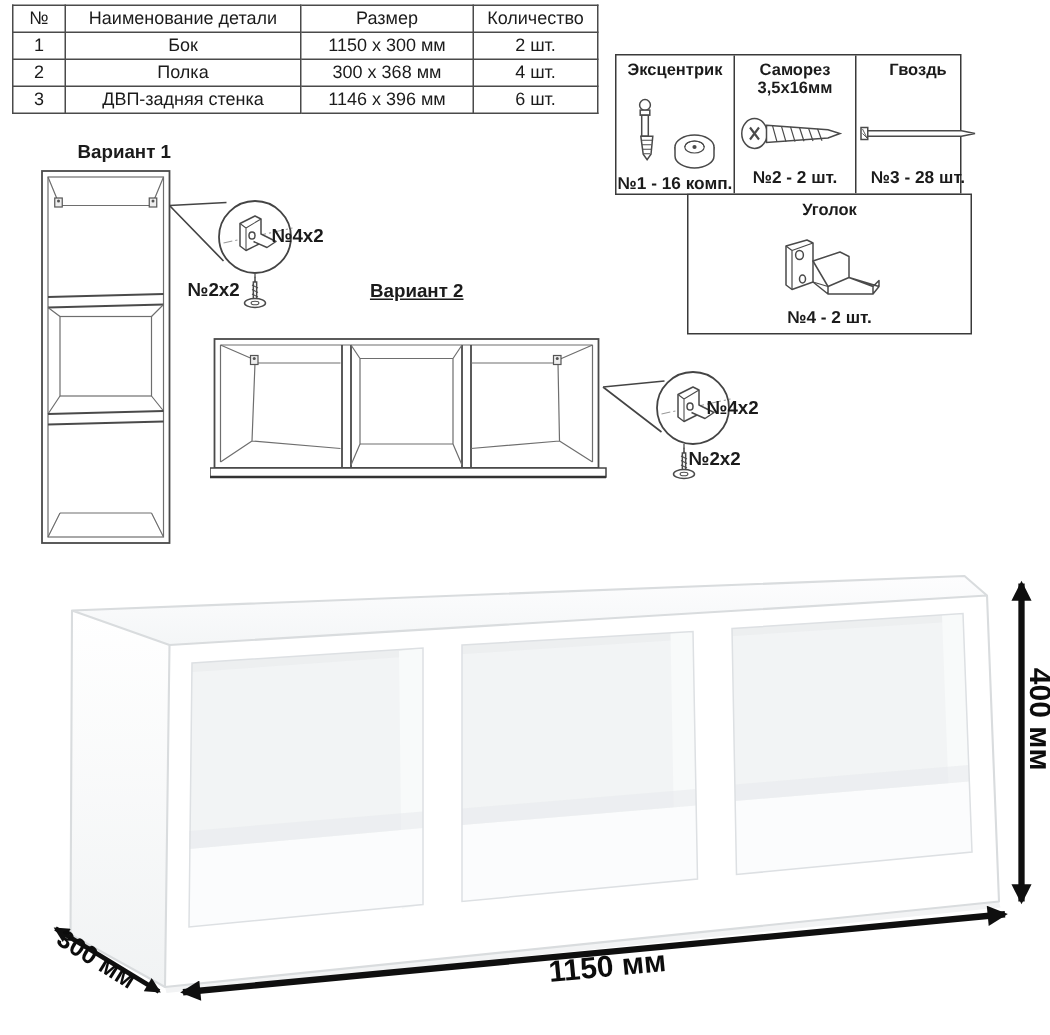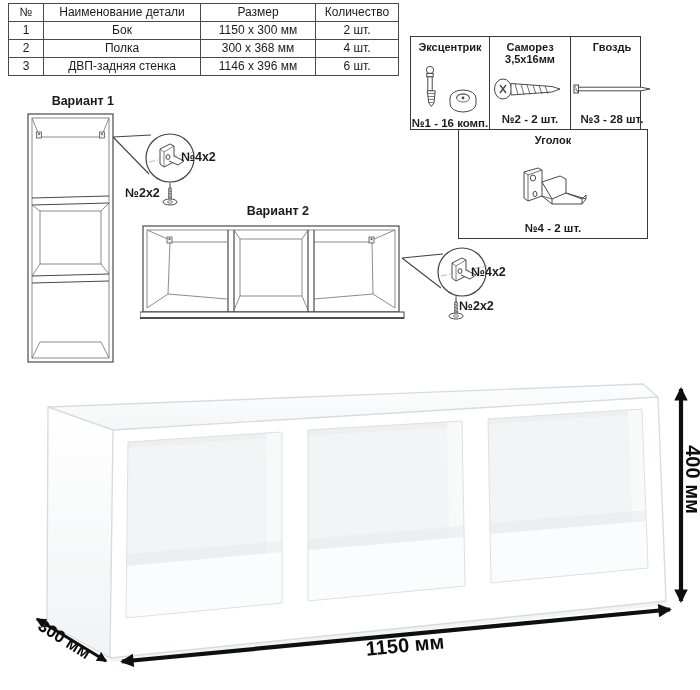--- a/index.html
+++ b/index.html
@@ -110,21 +110,21 @@
             <rect x="3" y="6" width="4.5" height="8"></rect>
             <path d="M4,7 l3,6 M4,10 l3,3" stroke-width=".6" fill="none"></path>
             <path d="M7.5,8.2 H70 L79,10 L70,11.8 H7.5 z"></path>
           </g>
         </svg>
       </div>
       <div class="hwcount">№3 - 28 шт.</div>
     </div>
   </div>
 
-  <div class="hwrow abs" style="left:458px;top:129px;width:190px;height:110px;">
+  <div class="hwrow abs" style="left:458px;top:129px;width:190px;height:94px;">
     <div class="hwcell">
       <div class="hwtitle">Уголок</div>
       <div class="hwicon">
         <svg width="74" height="48" viewBox="0 0 74 48">
           <g stroke="#4a4a4a" fill="#fff" stroke-width="1" stroke-linejoin="round">
             <path d="M8,6 L22,2 L26,4 L26,30 L12,35 L8,32 z"></path>
             <path d="M8,6 L12,9 L12,35 M12,9 L26,4" fill="none" stroke-width=".8"></path>
             <ellipse cx="17" cy="12" rx="2.6" ry="3" fill="#fff"></ellipse>
             <ellipse cx="19" cy="28" rx="2" ry="2.6" fill="#fff"></ellipse>
             <path d="M26,16 L44,10 L50,13 L50,27 L36,33 z"></path>
@@ -175,21 +175,21 @@
     <g stroke="#4a4a4a" fill="#fff" stroke-width="1">
       <path d="M65.9,72 L68.1,72 L68.1,84 L65.9,84 z M67,68.5 L67,72"></path>
       <path d="M65,74 l4,2 M65,77 l4,2 M65,80 l4,2" stroke-width=".7" fill="none"></path>
       <ellipse cx="67" cy="86" rx="7" ry="3"></ellipse>
       <ellipse cx="67" cy="86" rx="2.6" ry="1.2" fill="none" stroke-width=".7"></ellipse>
     </g>
   </svg>
   <div class="plabel abs" style="left:181px;top:150px;">№4х2</div>
   <div class="plabel abs" style="left:125px;top:186px;">№2х2</div>
 
-  <div class="vtitle abs" style="left:223px;top:204px;width:86px;">Вариант 2</div>
+  <div class="vtitle abs" style="left:223px;top:187px;width:86px;text-decoration:underline;">Вариант 2</div>
 
   <svg class="abs" style="left:140px;top:224px;" width="266" height="100" viewBox="0 0 266 100">
     <rect x="3" y="2" width="256" height="86" class="ln" fill="#fff"></rect>
     <path class="ln2" d="M7,6 H255 M7,6 V84 M255,6 V84"></path>
     <rect x="0" y="88" width="264" height="6" fill="#fff" stroke="#444" stroke-width="1"></rect>
     <path d="M0,94 H264" stroke="#333" stroke-width="1.6"></path>
 
     <path class="ln" d="M88,6 V88 M94,6 V88 M168,6 V88 M174,6 V88"></path>
 
     <path class="ln2" d="M7,6 L30,16 M30,18 H87 M30,18 L28,70 M7,84 L28,70 M28,70 L87,75"></path>

